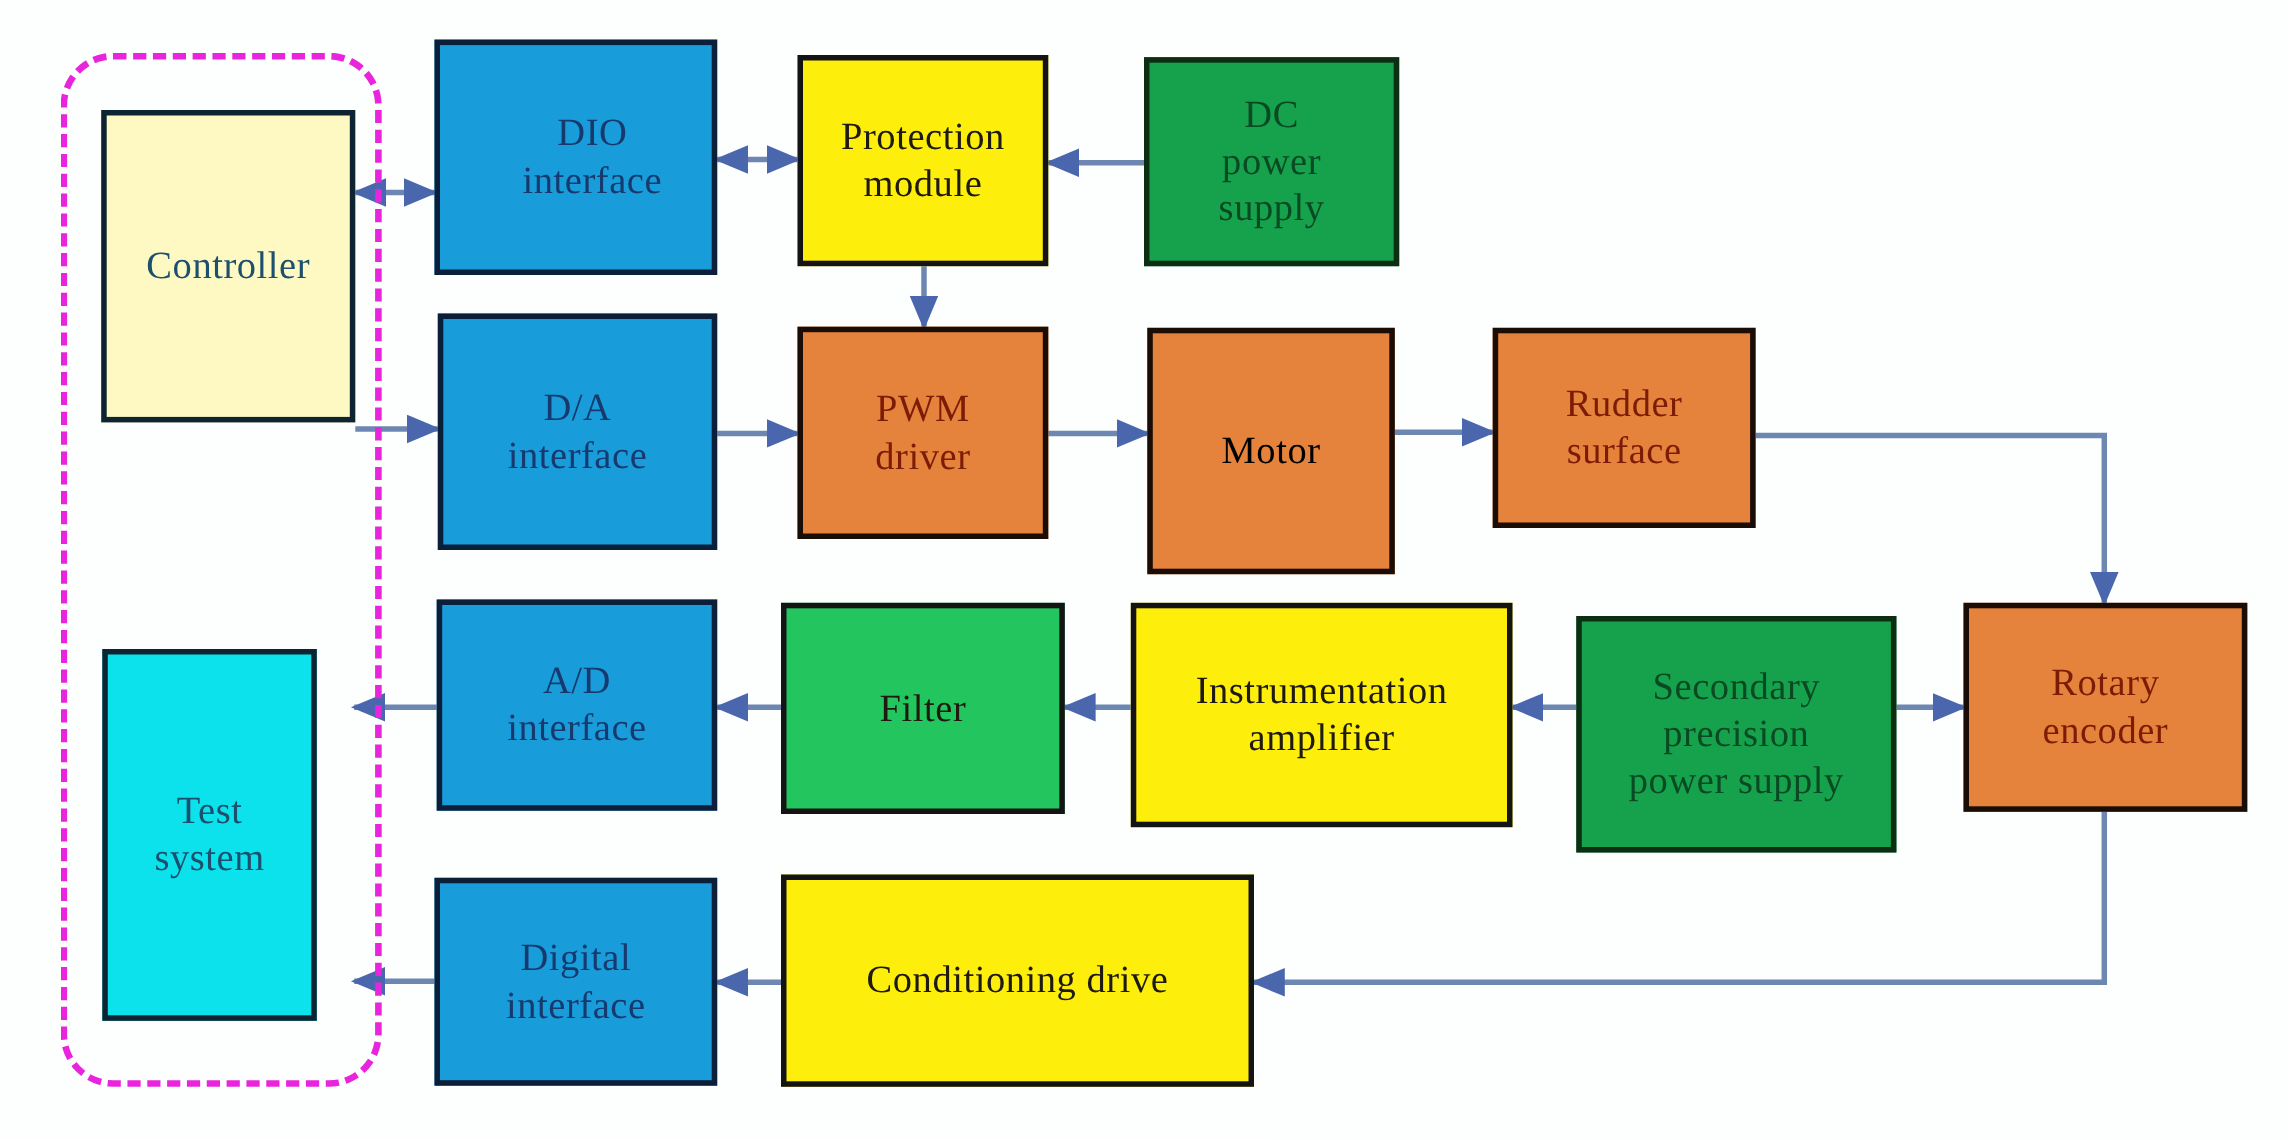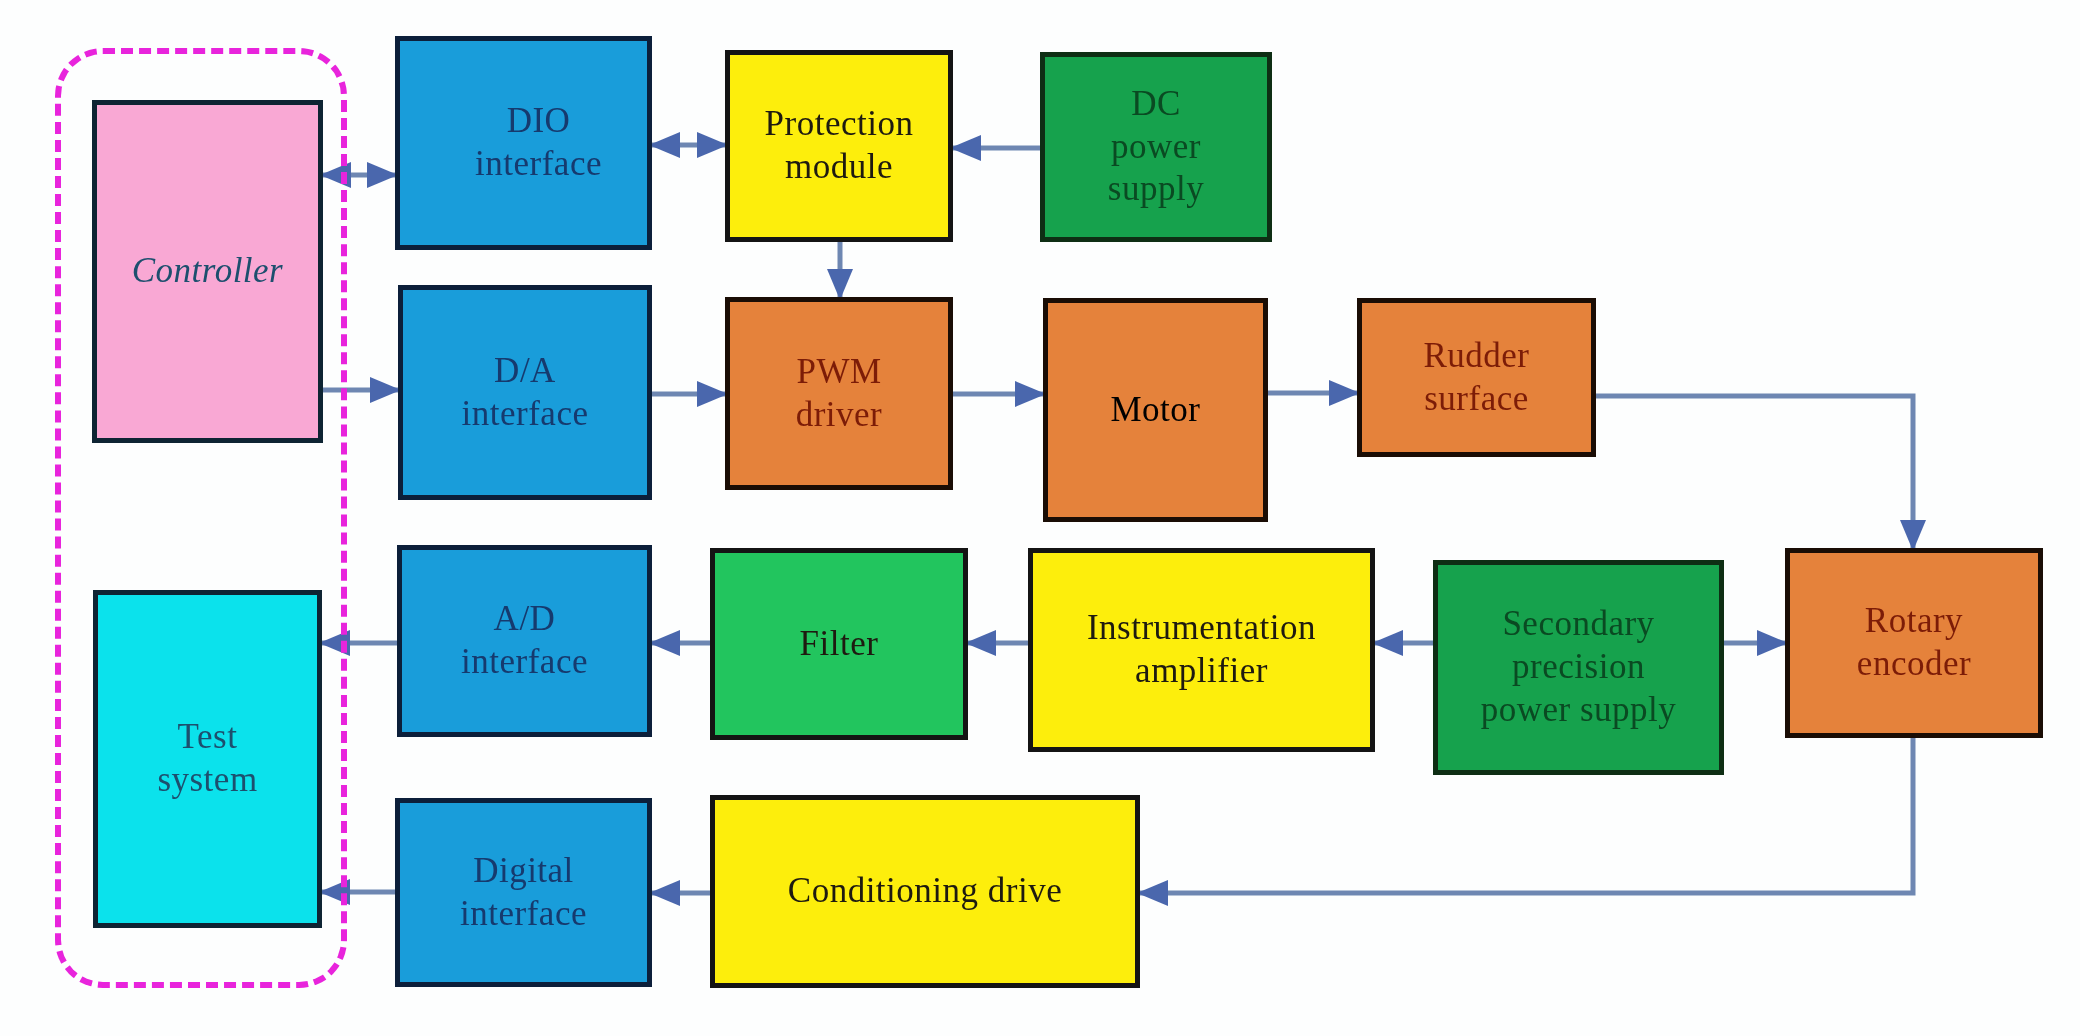--- a/index.html
+++ b/index.html
@@ -72,40 +72,40 @@
         <polyline points="397,643 322,643" fill="none" stroke="#6e87b2" stroke-width="5" marker-end="url(#ah)"></polyline>
         <polyline points="1913,738 1913,893 1140,893" fill="none" stroke="#6e87b2" stroke-width="5" marker-end="url(#ah)"></polyline>
         <polyline points="710,893 652,893" fill="none" stroke="#6e87b2" stroke-width="5" marker-end="url(#ah)"></polyline>
         <polyline points="395,892 322,892" fill="none" stroke="#6e87b2" stroke-width="5" marker-end="url(#ah)"></polyline>
       </g>
   </svg>
 
   <div id="group-outline" class="group-outline" style="left: 55px; top: 48px; width: 292px; height: 940px; border-color: rgb(232, 36, 220);"></div>
 
   <div id="nodes">
-      <div class="node" style="left: 92px; top: 100px; width: 231px; height: 343px; background: #f9a8d4; color: rgb(29, 79, 110); border-color: rgb(14, 36, 51); font-style: italic;">Controller</div>
-      <div class="node" style="left: 93px; top: 590px; width: 229px; height: 338px; background: rgb(11, 226, 236); color: rgb(29, 79, 110); border-color: rgb(14, 36, 51);">Test
+      <div class="node" style="left: 92px; top: 100px; width: 231px; height: 284px; background: #fef9c3; color: rgb(29, 79, 110); border-color: rgb(14, 36, 51);">Controller</div>
+      <div class="node" style="left: 93px; top: 590px; width: 195px; height: 338px; background: rgb(11, 226, 236); color: rgb(29, 79, 110); border-color: rgb(14, 36, 51);">Test
 system</div>
       <div class="node" style="left: 395px; top: 36px; width: 257px; height: 214px; background: rgb(25, 157, 218); color: rgb(22, 58, 110); border-color: rgb(12, 31, 58); padding-left: 30px;">DIO
 interface</div>
       <div class="node" style="left: 398px; top: 285px; width: 254px; height: 215px; background: rgb(25, 157, 218); color: rgb(22, 58, 110); border-color: rgb(12, 31, 58);">D/A
 interface</div>
       <div class="node" style="left: 397px; top: 545px; width: 255px; height: 192px; background: rgb(25, 157, 218); color: rgb(22, 58, 110); border-color: rgb(12, 31, 58); text-align: center;">A/D
 interface</div>
       <div class="node" style="left: 395px; top: 798px; width: 257px; height: 189px; background: rgb(25, 157, 218); color: rgb(22, 58, 110); border-color: rgb(12, 31, 58);">Digital
 interface</div>
       <div class="node" style="left: 725px; top: 50px; width: 228px; height: 192px; background: rgb(253, 238, 12); color: rgb(30, 26, 16); border-color: rgb(20, 20, 20);">Protection
 module</div>
       <div class="node" style="left: 1040px; top: 52px; width: 232px; height: 190px; background: rgb(22, 162, 77); color: rgb(10, 74, 34); border-color: rgb(14, 46, 20);">DC
 power
 supply</div>
       <div class="node" style="left: 725px; top: 297px; width: 228px; height: 193px; background: rgb(229, 130, 59); color: rgb(124, 28, 7); border-color: rgb(26, 13, 5);">PWM
 driver</div>
       <div class="node" style="left: 1043px; top: 298px; width: 225px; height: 224px; background: rgb(229, 130, 59); color: #000000; border-color: rgb(26, 13, 5); font-family: Liberation Serif, serif;">Motor</div>
-      <div class="node" style="left: 1357px; top: 298px; width: 239px; height: 159px; background: rgb(229, 130, 59); color: rgb(124, 28, 7); border-color: rgb(26, 13, 5);">Rudder
+      <div class="node" style="left: 1357px; top: 298px; width: 239px; height: 182px; background: rgb(229, 130, 59); color: rgb(124, 28, 7); border-color: rgb(26, 13, 5);">Rudder
 surface</div>
       <div class="node" style="left: 710px; top: 548px; width: 258px; height: 192px; background: #22c55e; color: rgb(30, 26, 16); border-color: rgb(20, 20, 20);">Filter</div>
       <div class="node" style="left: 1028px; top: 548px; width: 347px; height: 204px; background: rgb(253, 238, 12); color: rgb(30, 26, 16); border-color: rgb(20, 20, 20);">Instrumentation
 amplifier</div>
       <div class="node" style="left: 1433px; top: 560px; width: 291px; height: 215px; background: rgb(22, 162, 77); color: rgb(10, 74, 34); border-color: rgb(14, 46, 20);">Secondary
 precision
 power supply</div>
       <div class="node" style="left: 1785px; top: 548px; width: 258px; height: 190px; background: rgb(229, 130, 59); color: rgb(124, 28, 7); border-color: rgb(26, 13, 5);">Rotary
 encoder</div>
       <div class="node" style="left: 710px; top: 795px; width: 430px; height: 193px; background: rgb(253, 238, 12); color: rgb(30, 26, 16); border-color: rgb(20, 20, 20);">Conditioning drive</div>

